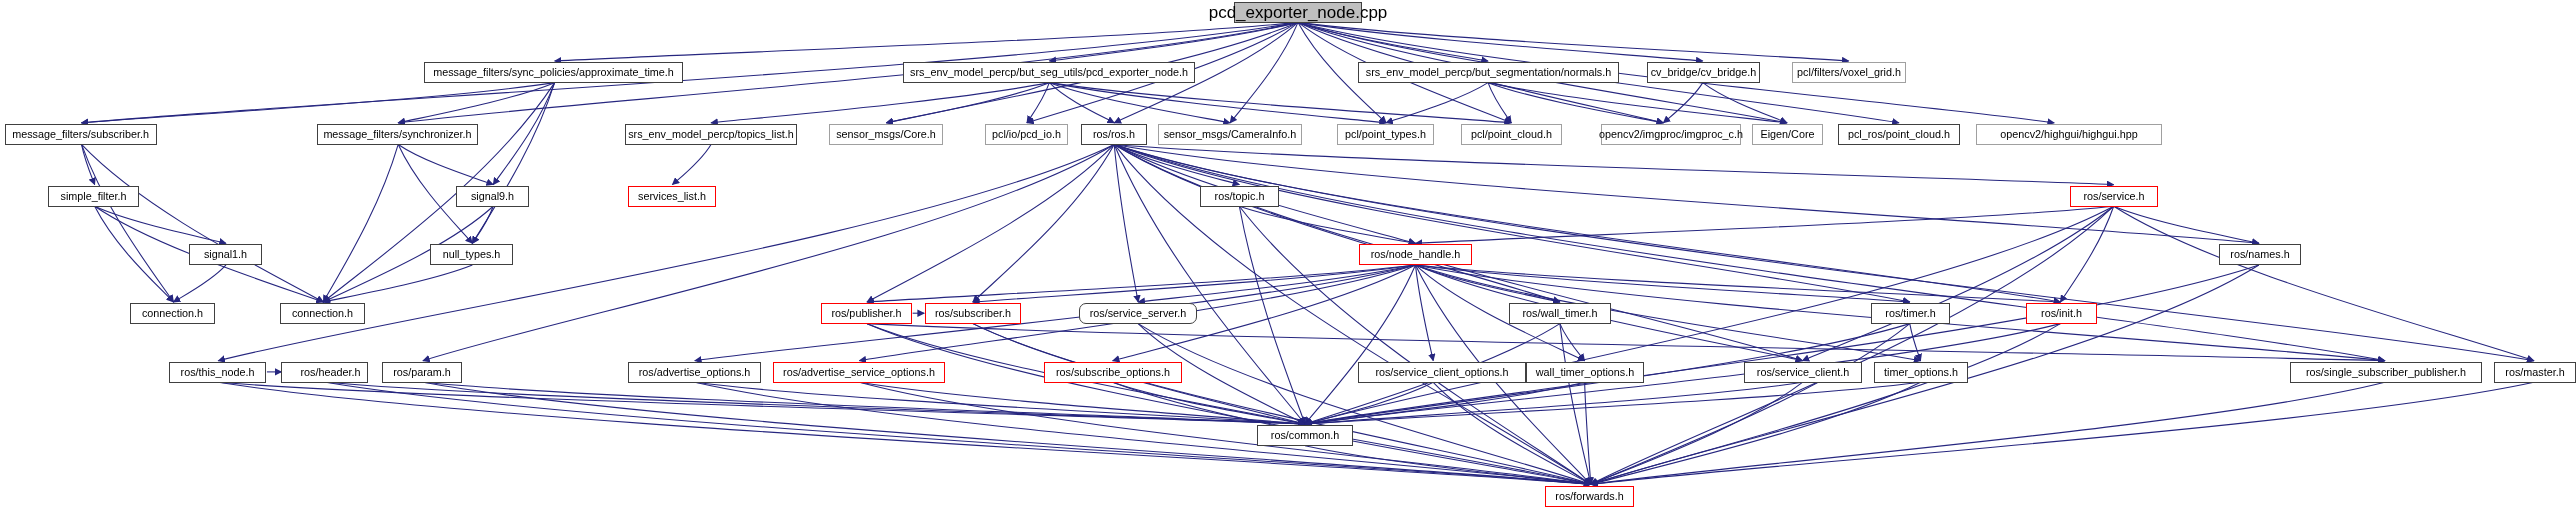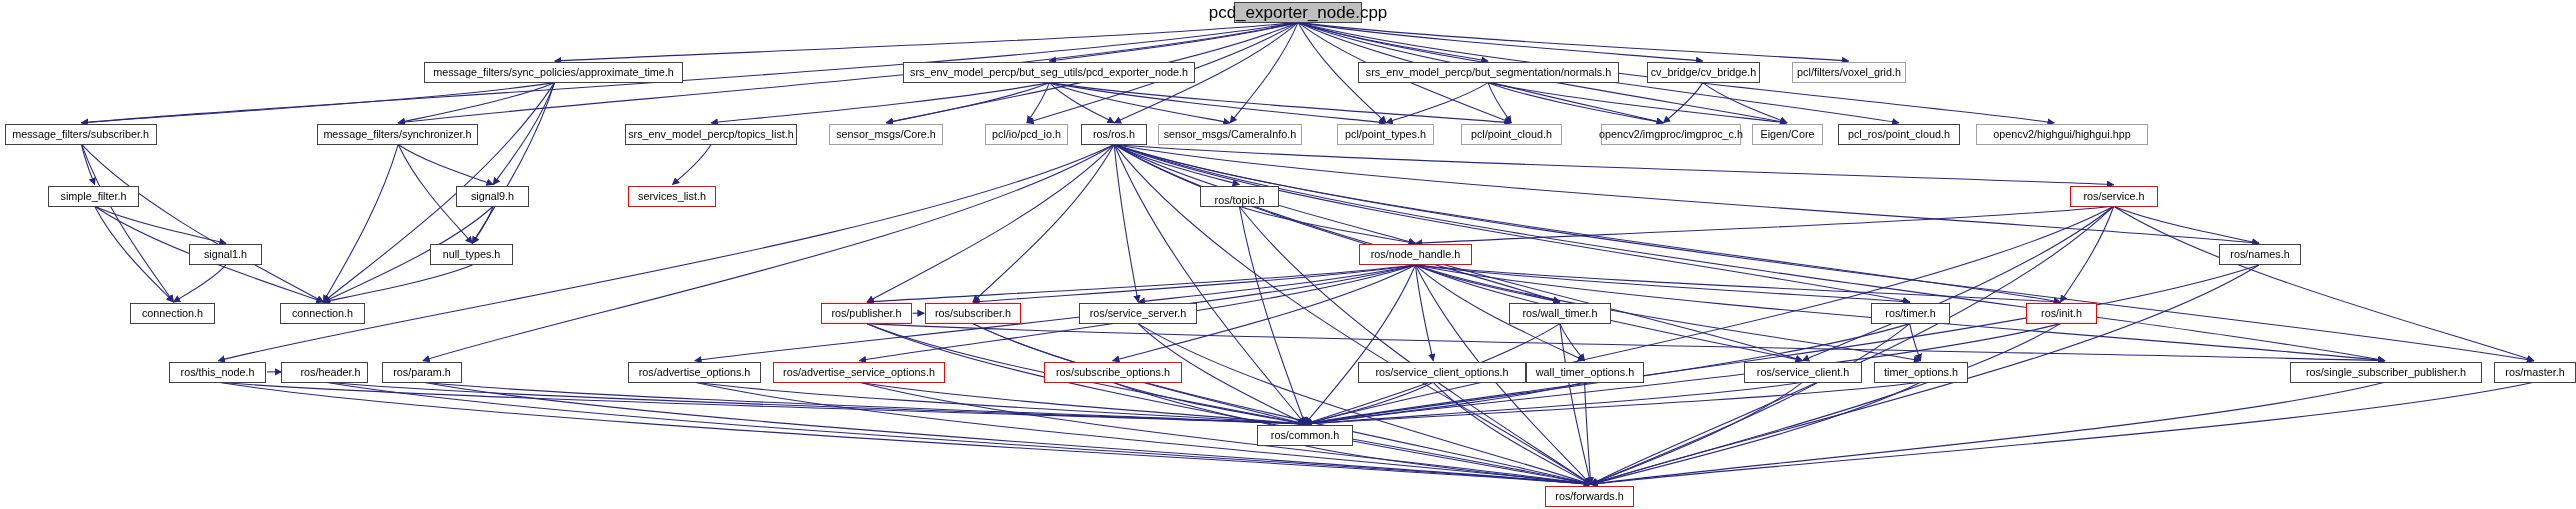--- a/index.html
+++ b/index.html
@@ -209,33 +209,33 @@
       </div>
       <div class="node light" style="left: 1585px; top: 124px; width: 140px; margin-left: 16px;">
         <span>opencv2/imgproc/imgproc_c.h</span>
       </div>
       <div class="node light" style="left: 1752px; top: 124px; width: 71px;">
         <span>Eigen/Core</span>
       </div>
       <div class="node dark" style="left: 1838px; top: 124px; width: 122px;">
         <span>pcl_ros/point_cloud.h</span>
       </div>
-      <div class="node light" style="left: 1976px; top: 124px; width: 172px; justify-content: center;">
+      <div class="node light" style="left: 1976px; top: 124px; width: 186px; justify-content: center;">
         <span>opencv2/highgui/highgui.hpp</span>
       </div>
       <div class="node dark" style="left: 48px; top: 186px; width: 91px;">
         <span>simple_filter.h</span>
       </div>
       <div class="node dark" style="left: 456px; top: 186px; width: 73px;">
         <span>signal9.h</span>
       </div>
       <div class="node red" style="left: 628px; top: 186px; width: 88px;">
         <span>services_list.h</span>
       </div>
-      <div class="node dark" style="left: 1200px; top: 186px; width: 79px; align-items: flex-end;">
+      <div class="node dark" style="left: 1200px; top: 186px; width: 79px;">
         <span>ros/topic.h</span>
       </div>
       <div class="node red" style="left: 2070px; top: 186px; width: 88px;">
         <span>ros/service.h</span>
       </div>
       <div class="node dark" style="left: 189px; top: 244px; width: 73px;">
         <span>signal1.h</span>
       </div>
       <div class="node dark" style="left: 430px; top: 244px; width: 83px;">
         <span>null_types.h</span>
@@ -251,21 +251,21 @@
       </div>
       <div class="node dark" style="left: 280px; top: 303px; width: 85px;">
         <span>connection.h</span>
       </div>
       <div class="node red" style="left: 821px; top: 303px; width: 91px;">
         <span>ros/publisher.h</span>
       </div>
       <div class="node red" style="left: 925px; top: 303px; width: 96px;">
         <span>ros/subscriber.h</span>
       </div>
-      <div class="node dark" style="left: 1079px; top: 303px; width: 118px;">
+      <div class="node dark" style="left: 1079px; top: 303px; width: 118px; border-radius: 7px;">
         <span>ros/service_server.h</span>
       </div>
       <div class="node dark" style="left: 1509px; top: 303px; width: 102px;">
         <span>ros/wall_timer.h</span>
       </div>
       <div class="node dark" style="left: 1871px; top: 303px; width: 79px;">
         <span>ros/timer.h</span>
       </div>
       <div class="node red" style="left: 2026px; top: 303px; width: 71px;">
         <span>ros/init.h</span>

